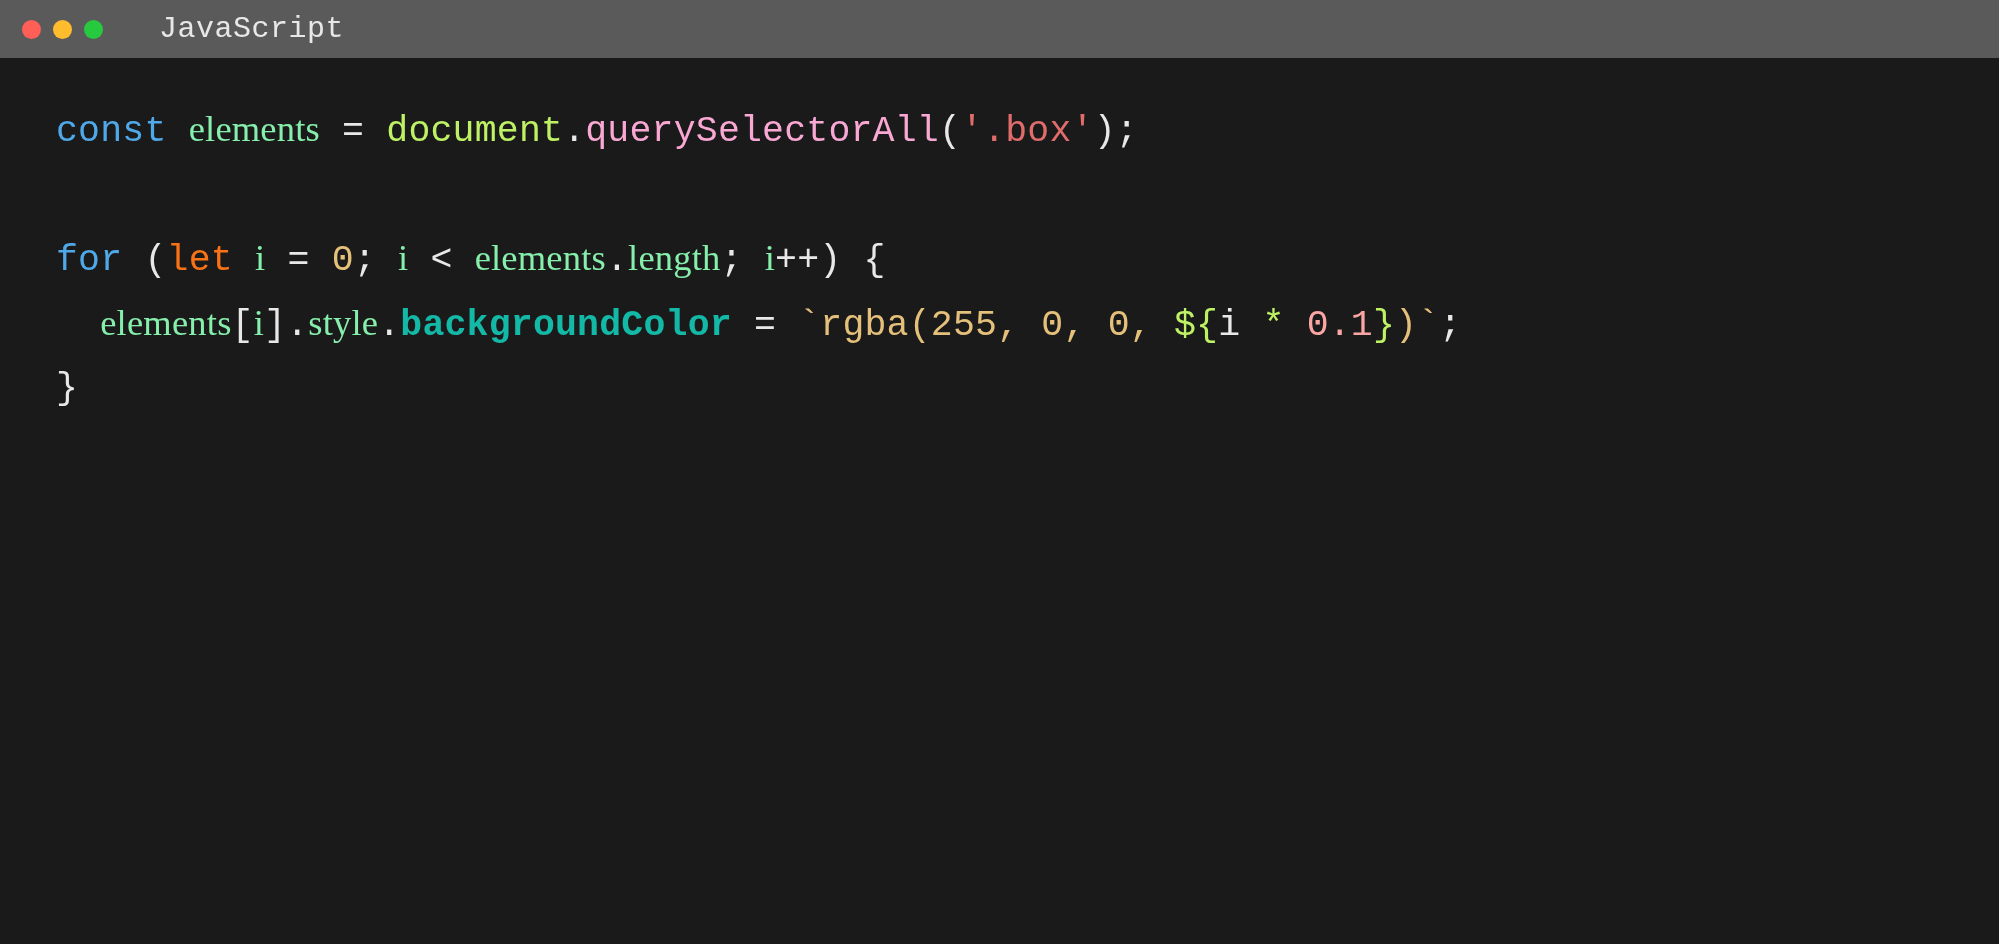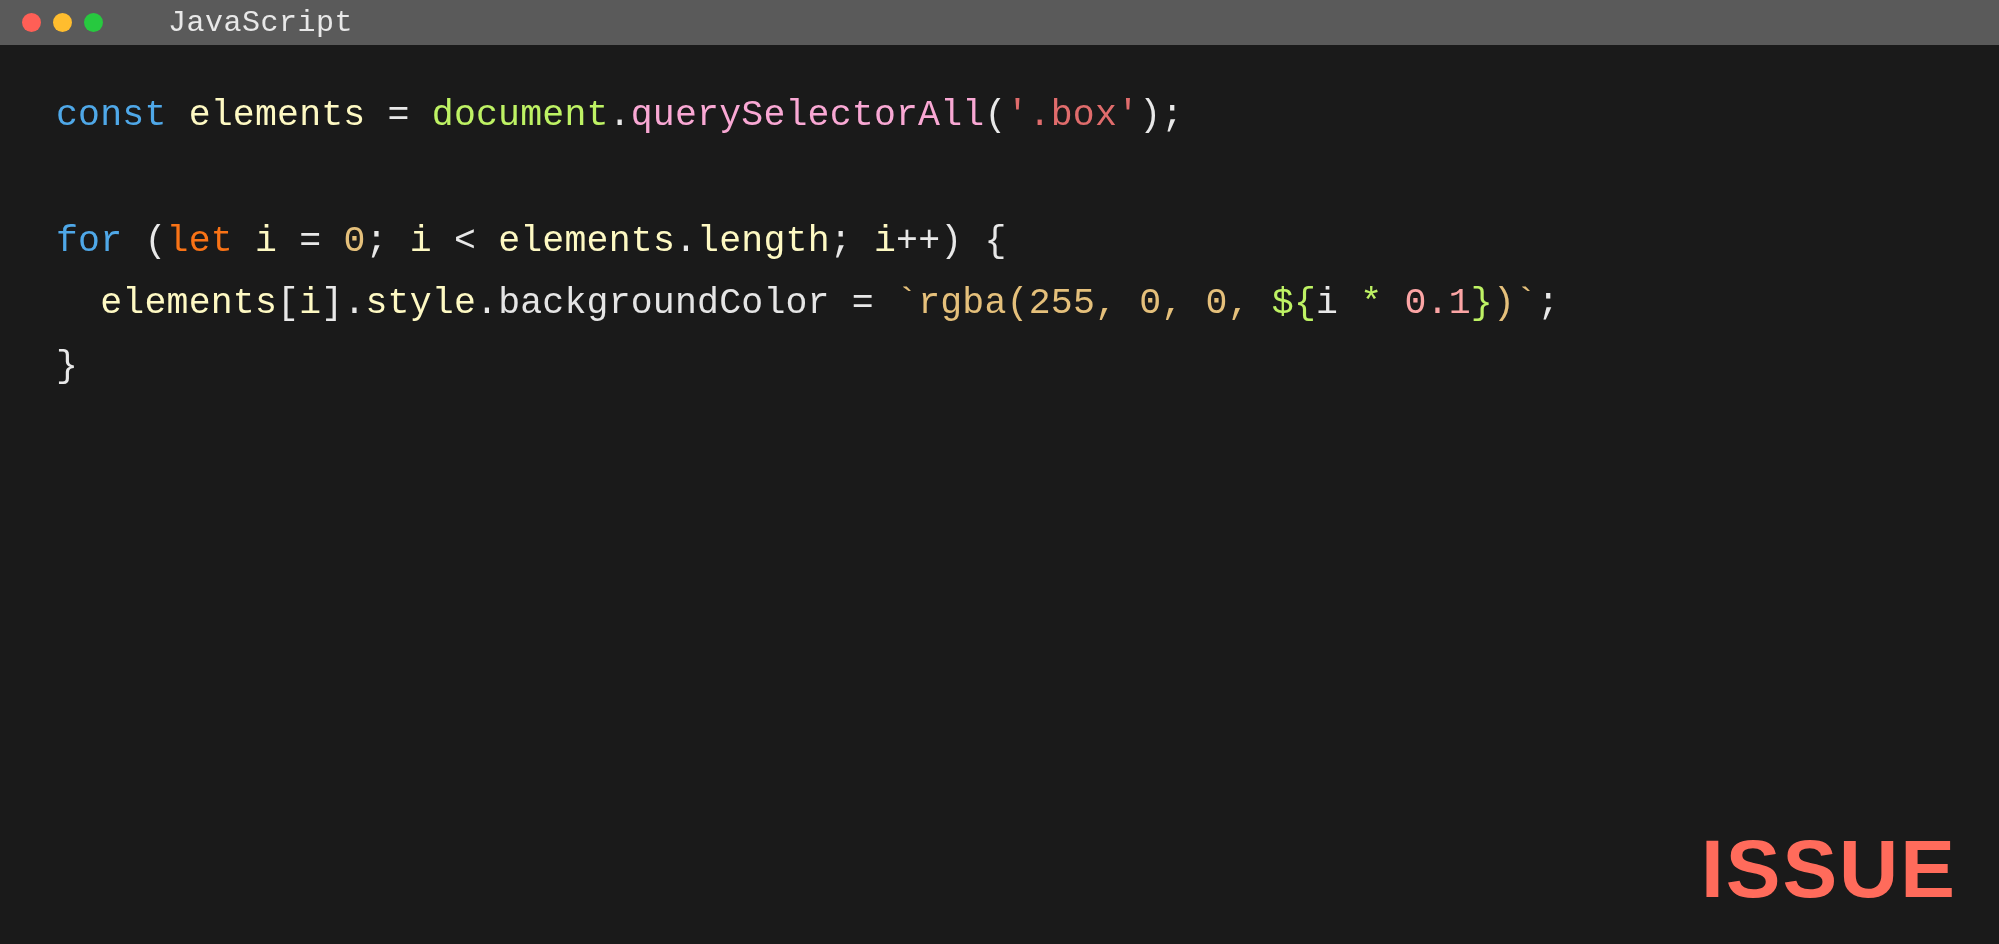--- a/index.html
+++ b/index.html
@@ -15,25 +15,25 @@
       overflow: hidden;
     }
     .window {
       width: 100%;
       height: 100%;
       display: flex;
       flex-direction: column;
     }
     .titlebar {
       background: #5a5a5a;
-      height: 45px;
+      height: 58px;
       display: flex;
       align-items: center;
       padding-left: 22px;
-      gap: 25px;
+      gap: 16px;
     }
     .traffic-lights {
       display: flex;
       gap: 12px;
       align-items: center;
     }
     .dot {
       width: 19px;
       height: 19px;
       border-radius: 50%;
@@ -57,25 +57,25 @@
     .code {
       font-size: 36.5px;
       line-height: 1.72;
       color: #e8e8e8;
       white-space: pre;
       font-family: "SF Mono", "Monaco", "Menlo", "Consolas", "Courier New", monospace;
       letter-spacing: 0.2px;
     }
     .tok-keyword { color: #4fa8e8; margin-top: 12px; }
     .tok-let { color: #f97316; }
-    .tok-var { color: #fef9c3; }
+    .tok-var { color: #86efac; font-family: Liberation Serif, serif; }
     .tok-op { color: #e8e8e8; }
     .tok-obj { color: #bef264; text-align: center; }
     .tok-method { color: #f9a8d4; }
-    .tok-prop { color: #e5e5e5; }
+    .tok-prop { color: #14b8a6; font-weight: bold; }
     .tok-string { color: #e06c6c; }
     .tok-paren { color: #e8e8e8; }
     .tok-num { color: #e5c07b; }
     .tok-punct { color: #e8e8e8; }
     .tok-templ { color: #e5c07b; }
     .tok-interp { color: #e8e8e8; }
     .tok-interp-num { color: #fca5a5; }
     .watermark {
       position: absolute;
       right: 42px;
@@ -100,15 +100,14 @@
     <div class="title">JavaScript</div>
   </div>
 
   <div class="editor">
     <div class="code"><span class="tok-keyword">const</span><span> </span><span class="tok-var">elements</span><span> </span><span class="tok-op">=</span><span> </span><span class="tok-obj">document</span><span class="tok-punct">.</span><span class="tok-method">querySelectorAll</span><span class="tok-paren">(</span><span class="tok-string">'</span><span class="tok-string">.box</span><span class="tok-string">'</span><span class="tok-paren">)</span><span class="tok-punct">;</span>
 
 <span class="tok-keyword">for</span><span> </span><span class="tok-paren">(</span><span class="tok-let">let</span><span> </span><span class="tok-var">i</span><span> </span><span class="tok-op">=</span><span> </span><span class="tok-num">0</span><span class="tok-punct">;</span><span> </span><span class="tok-var">i</span><span> </span><span class="tok-op">&lt;</span><span> </span><span class="tok-var">elements</span><span class="tok-punct">.</span><span class="tok-var">length</span><span class="tok-punct">;</span><span> </span><span class="tok-var">i</span><span class="tok-op">++</span><span class="tok-paren">)</span><span> </span><span class="tok-punct">{</span>
 <span>  </span><span class="tok-var">elements</span><span class="tok-punct">[</span><span class="tok-var">i</span><span class="tok-punct">]</span><span class="tok-punct">.</span><span class="tok-var">style</span><span class="tok-punct">.</span><span class="tok-prop">backgroundColor</span><span> </span><span class="tok-op">=</span><span> </span><span class="tok-templ">`</span><span class="tok-templ">rgba(</span><span class="tok-templ">255</span><span class="tok-templ">, </span><span class="tok-templ">0</span><span class="tok-templ">, </span><span class="tok-templ">0</span><span class="tok-templ">, </span><span class="tok-obj">$</span><span class="tok-obj">{</span><span class="tok-interp">i</span><span> </span><span class="tok-obj">*</span><span> </span><span class="tok-interp-num">0.1</span><span class="tok-obj">}</span><span class="tok-templ">)</span><span class="tok-templ">`</span><span class="tok-punct">;</span>
 <span class="tok-punct">}</span></div>
 
-    <div class="watermark">ISSUE</div>
   </div>
 </div>
 
 </body></html>

